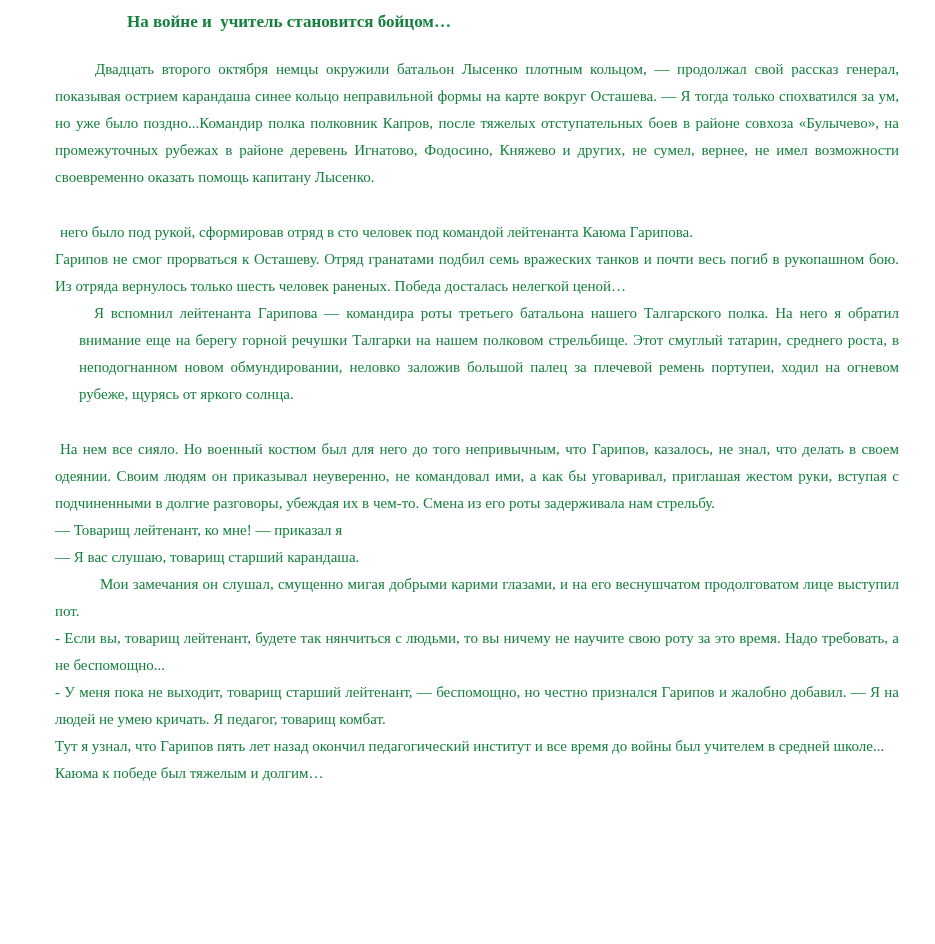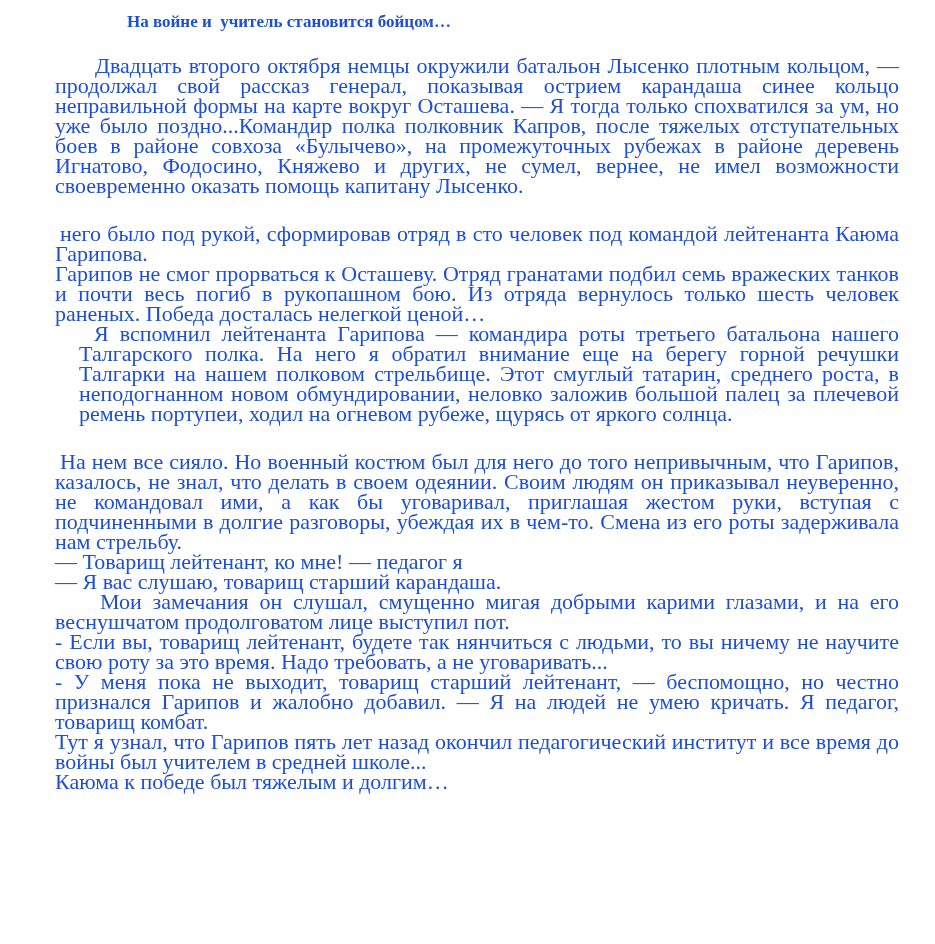--- a/index.html
+++ b/index.html
@@ -8,31 +8,31 @@
     background: #ffffff;
   }
   .page {
     width: 935px;
     height: 944px;
     background: #ffffff;
     box-sizing: border-box;
     padding: 12px 36px 16px 55px;
     overflow: hidden;
     font-family: "Liberation Serif", "DejaVu Serif", serif;
-    color: #1d4ed8;
+    color: #15803d;
   }
   .doc-title {
     font-size: 17px;
     font-weight: bold;
     margin: 0 0 24px 72px;
     white-space: pre-wrap;
   }
   .doc-body {
-    font-size: 22px;
-    line-height: 20px;
+    font-size: 15px;
+    line-height: 27px;
   }
   .para {
     margin: 0;
     text-align: justify;
     white-space: normal;
   }
   .para.indent-large { text-indent: 40px; }
   .para.indent-medium { text-indent: 45px; }
   .para.indent-small { text-indent: 15px; margin-left: 24px; }
   .para.indent-tiny { text-indent: 5px; margin-top: 28px; }
@@ -42,21 +42,21 @@
 <body>
 
 <div class="page">
   <h1 class="doc-title">На войне и  учитель становится бойцом…</h1>
   <div class="doc-body" id="doc-body">
       <p class="para indent-large">Двадцать второго октября немцы окружили батальон Лысенко плотным кольцом, — продолжал свой рассказ генерал, показывая острием карандаша синее кольцо неправильной формы на карте вокруг Осташева. — Я тогда только спохватился за ум, но уже было поздно...Командир полка полковник Капров, после тяжелых отступательных боев в районе совхоза «Булычево»,  на промежуточных рубежах в районе деревень Игнатово, Фодосино, Княжево и других, не сумел,  вернее, не имел возможности своевременно оказать помощь капитану Лысенко.</p>
       <p class="para indent-tiny">него было под рукой, сформировав отряд в сто человек под командой лейтенанта Каюма Гарипова.</p>
       <p class="para indent-none">Гарипов не смог прорваться к Осташеву. Отряд гранатами подбил семь вражеских танков и почти весь погиб в рукопашном бою. Из отряда вернулось только шесть человек раненых. Победа досталась нелегкой ценой…</p>
       <p class="para indent-small">Я вспомнил лейтенанта Гарипова — командира роты третьего батальона нашего Талгарского полка. На него я обратил внимание еще на берегу горной речушки Талгарки на нашем полковом стрельбище. Этот смуглый татарин, среднего роста, в неподогнанном новом обмундировании, неловко заложив большой палец за плечевой ремень портупеи, ходил на огневом рубеже, щурясь от яркого солнца.</p>
       <p class="para indent-tiny">На нем все сияло. Но военный костюм был для него до того непривычным, что Гарипов, казалось, не знал, что делать в своем одеянии. Своим людям он приказывал неуверенно, не командовал ими, а как  бы уговаривал, приглашая жестом руки, вступая с подчиненными в долгие разговоры, убеждая их в  чем-то. Смена из его роты задерживала нам стрельбу.</p>
-      <p class="para indent-none">— Товарищ лейтенант, ко мне! — педагог я</p>
+      <p class="para indent-none">— Товарищ лейтенант, ко мне! — приказал я</p>
       <p class="para indent-none">— Я вас слушаю, товарищ старший карандаша.</p>
       <p class="para indent-medium">Мои замечания он слушал, смущенно мигая добрыми карими глазами, и на его веснушчатом продолговатом лице выступил пот.</p>
-      <p class="para indent-none">- Если вы, товарищ лейтенант, будете так нянчиться с людьми, то вы ничему не научите свою роту за это время. Надо требовать, а не уговаривать...</p>
+      <p class="para indent-none">- Если вы, товарищ лейтенант, будете так нянчиться с людьми, то вы ничему не научите свою роту за это время. Надо требовать, а не беспомощно...</p>
       <p class="para indent-none">- У меня пока не выходит, товарищ старший лейтенант, — беспомощно, но честно признался Гарипов  и жалобно добавил. — Я на людей не умею кричать. Я педагог, товарищ комбат.</p>
       <p class="para indent-none">Тут я узнал, что Гарипов пять лет назад окончил педагогический институт и все время до войны был учителем в средней школе...</p>
       <p class="para indent-none">Каюма к победе был тяжелым и долгим…</p>
     </div>
 </div>
 
 </body></html>

